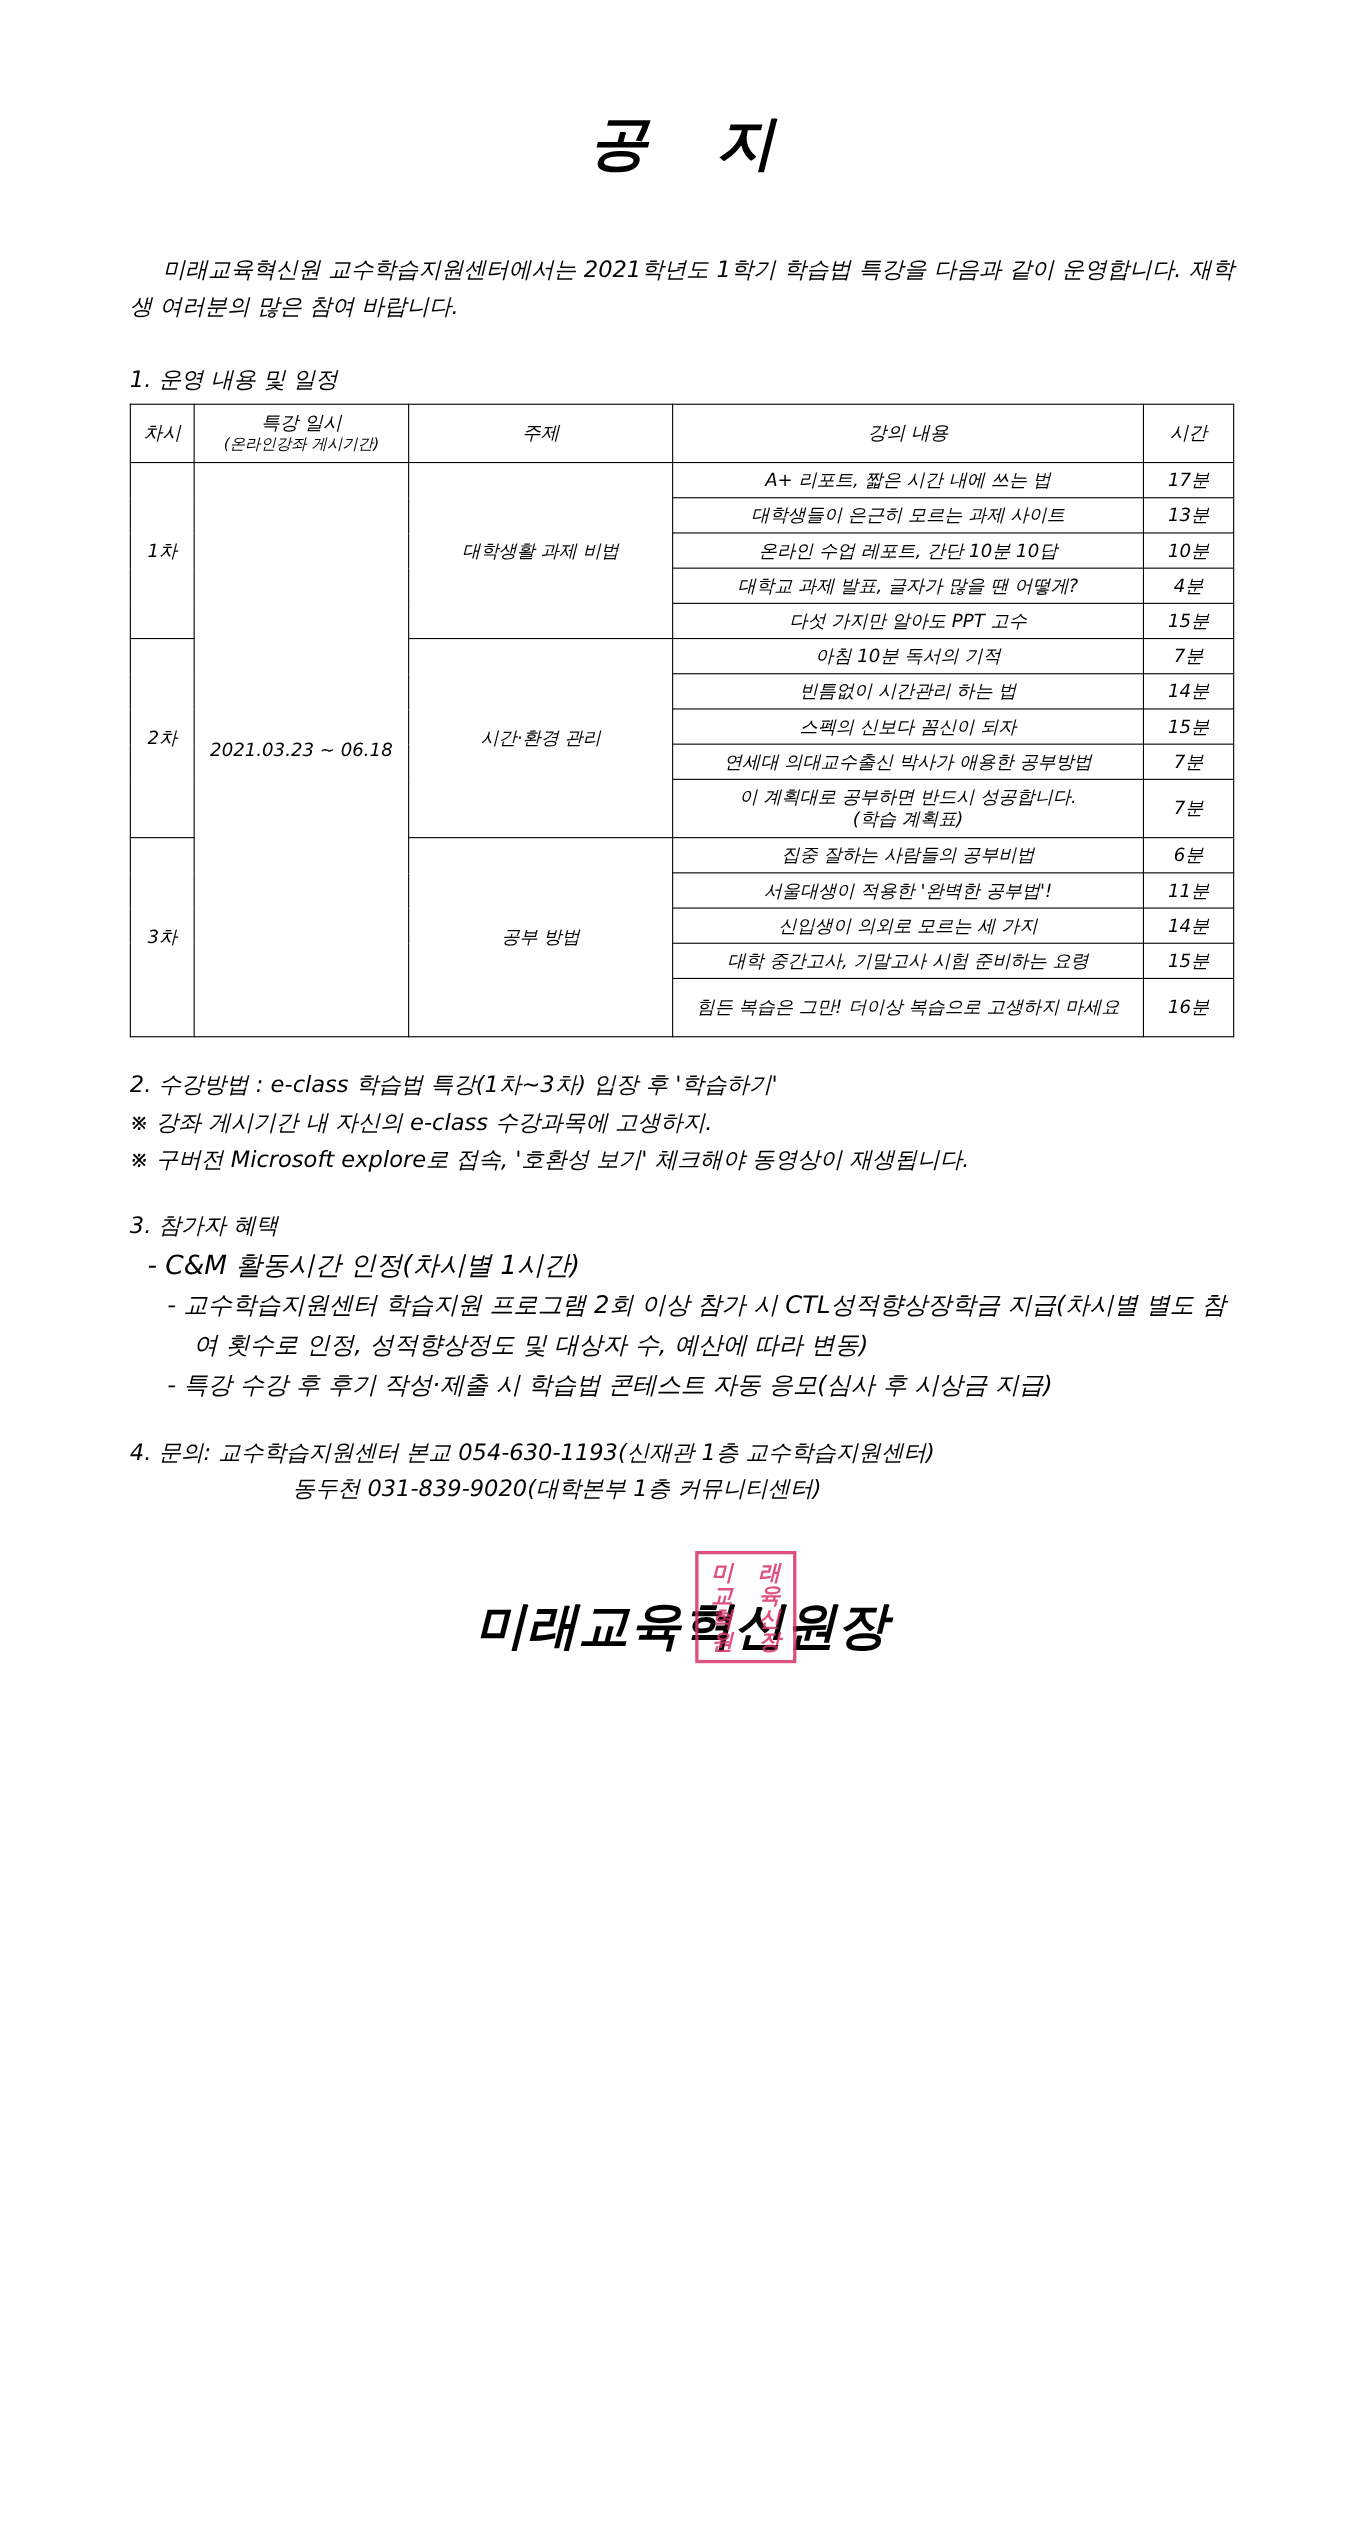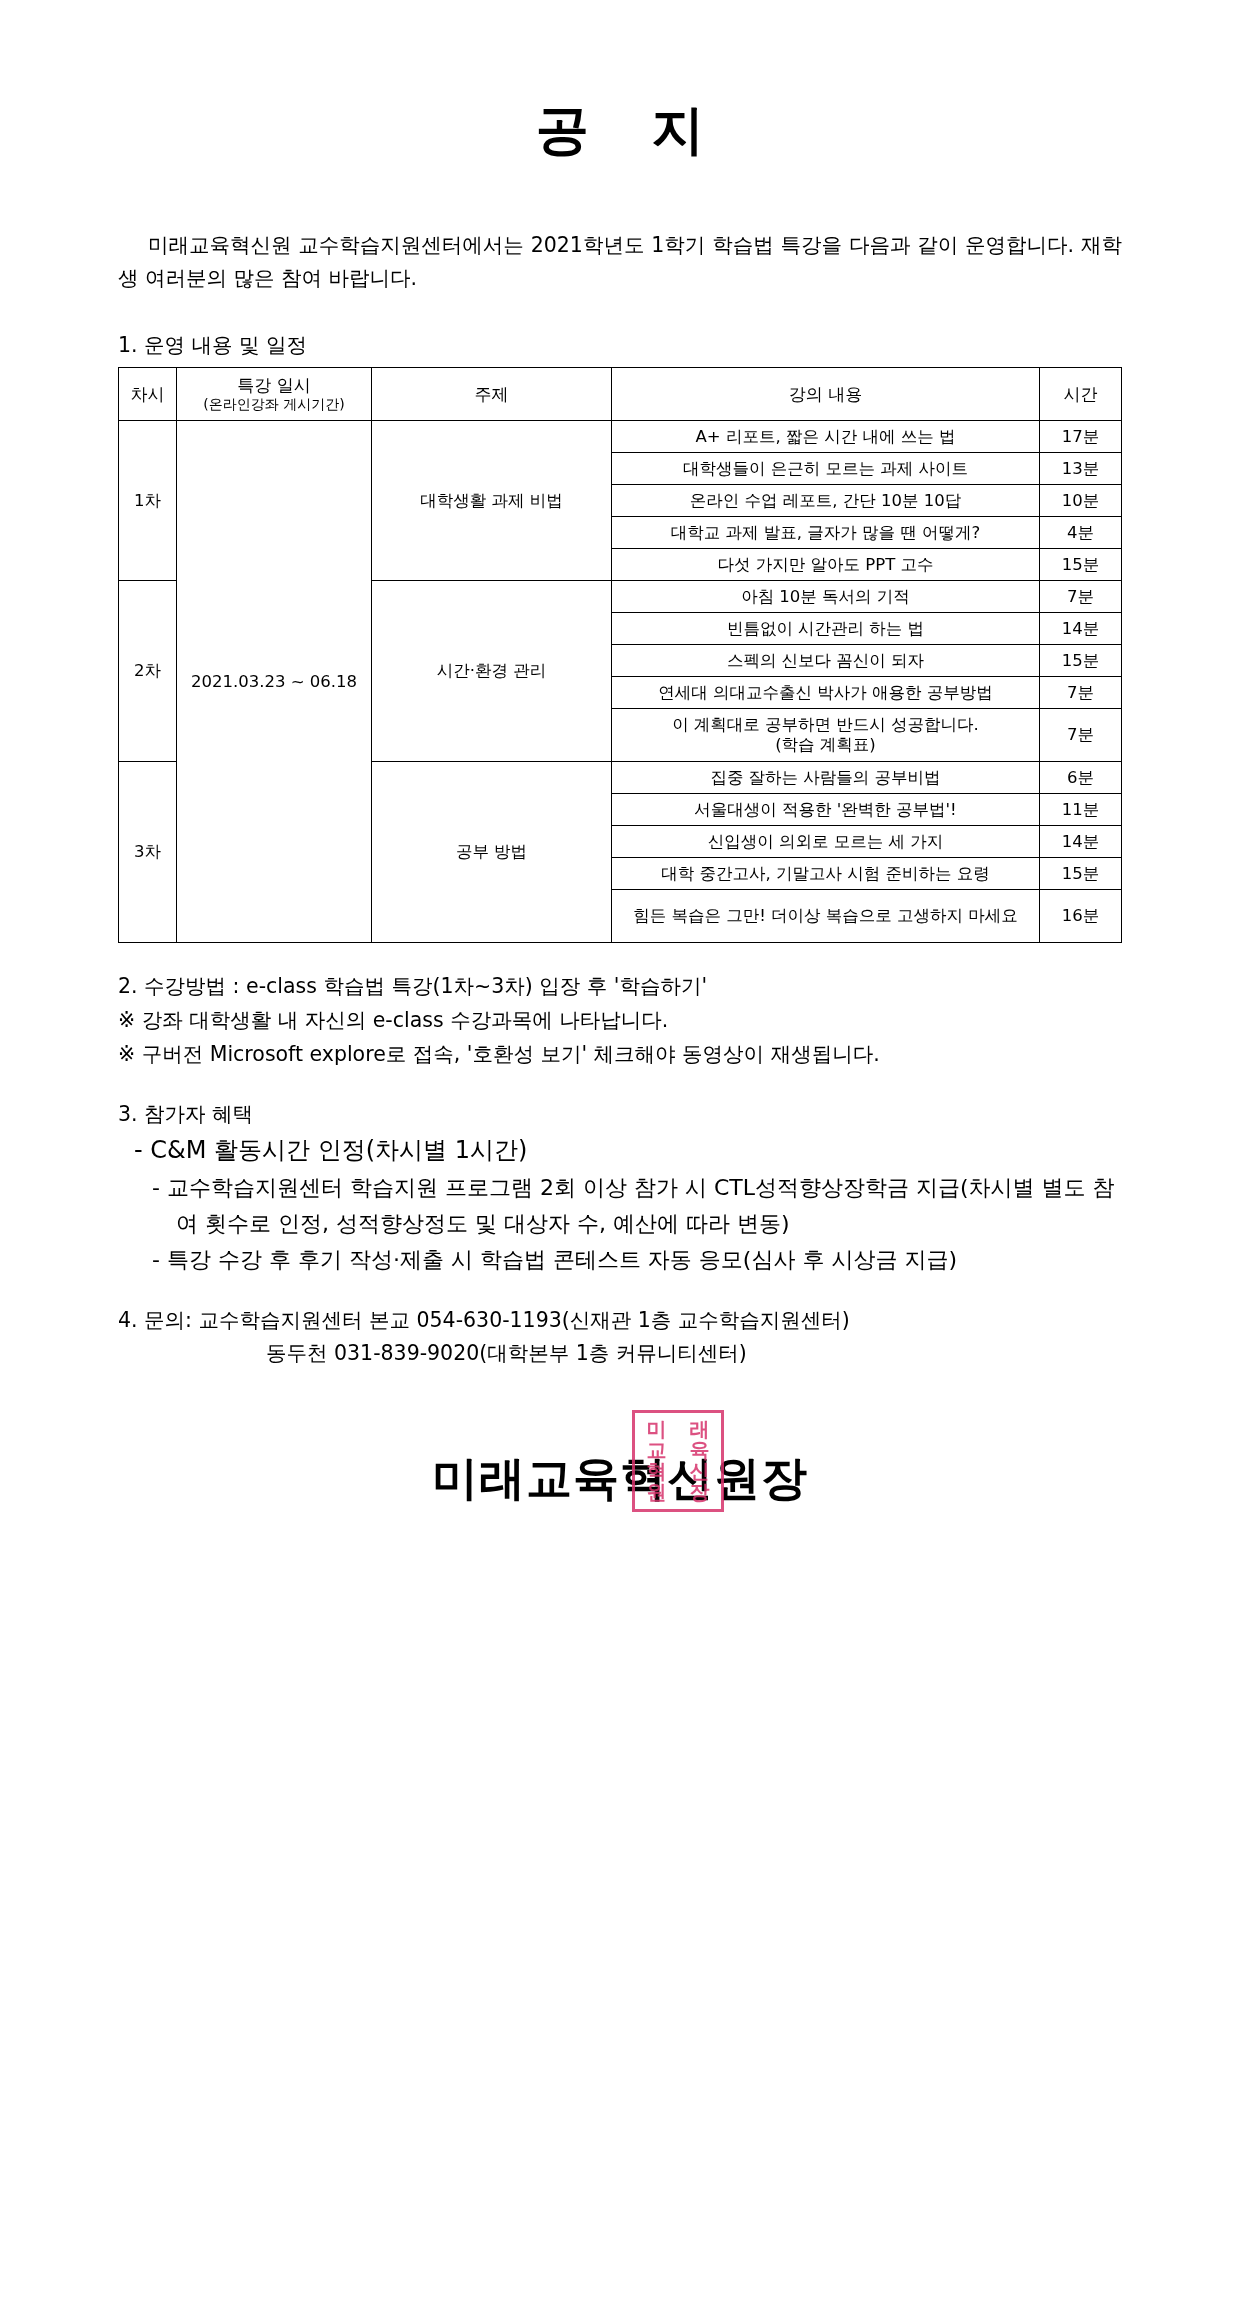--- a/index.html
+++ b/index.html
@@ -14,20 +14,21 @@
     color: #000000;
     position: relative;
     overflow: hidden;
   }
   .page {
     width: 1240px;
     min-height: 2303px;
     box-sizing: border-box;
     padding: 95px 118px 0 118px;
     position: relative;
+    font-style: italic;
   }
   .doc-title {
     text-align: center;
     font-size: 53px;
     font-weight: bold;
     letter-spacing: 22px;
     margin: 0 0 62px 0;
     padding-left: 22px;
   }
   .subject {
@@ -243,21 +244,21 @@
           <td>15분</td>
         </tr>
         <tr>
           <td class="desc row-cell-2">힘든 복습은 그만! 더이상 복습으로 고생하지 마세요</td>
           <td>16분</td>
         </tr>
       </tbody>
   </table>
 
   <p class="para">2. 수강방법 : e-class 학습법 특강(1차~3차) 입장 후 '학습하기'</p>
-  <p class="para">※ 강좌 대학생활 내 자신의 e-class 수강과목에 나타납니다.</p>
+  <p class="para">※ 강좌 게시기간 내 자신의 e-class 수강과목에 고생하지.</p>
   <p class="para">※ 구버전 Microsoft explore로 접속, '호환성 보기' 체크해야 동영상이 재생됩니다.</p>
 
   <div class="block-gap"></div>
 
   <p class="para">3. 참가자 혜택</p>
   <p class="sub">- C&amp;M 활동시간 인정(차시별 1시간)</p>
   <p class="sub-wrap">- 교수학습지원센터 학습지원 프로그램 2회 이상 참가 시 CTL성적향상장학금 지급(차시별 별도 참여 횟수로 인정, 성적향상정도 및 대상자 수, 예산에 따라 변동)</p>
   <p class="sub-wrap">- 특강 수강 후 후기 작성·제출 시 학습법 콘테스트 자동 응모(심사 후 시상금 지급)</p>
 
   <div class="block-gap"></div>

